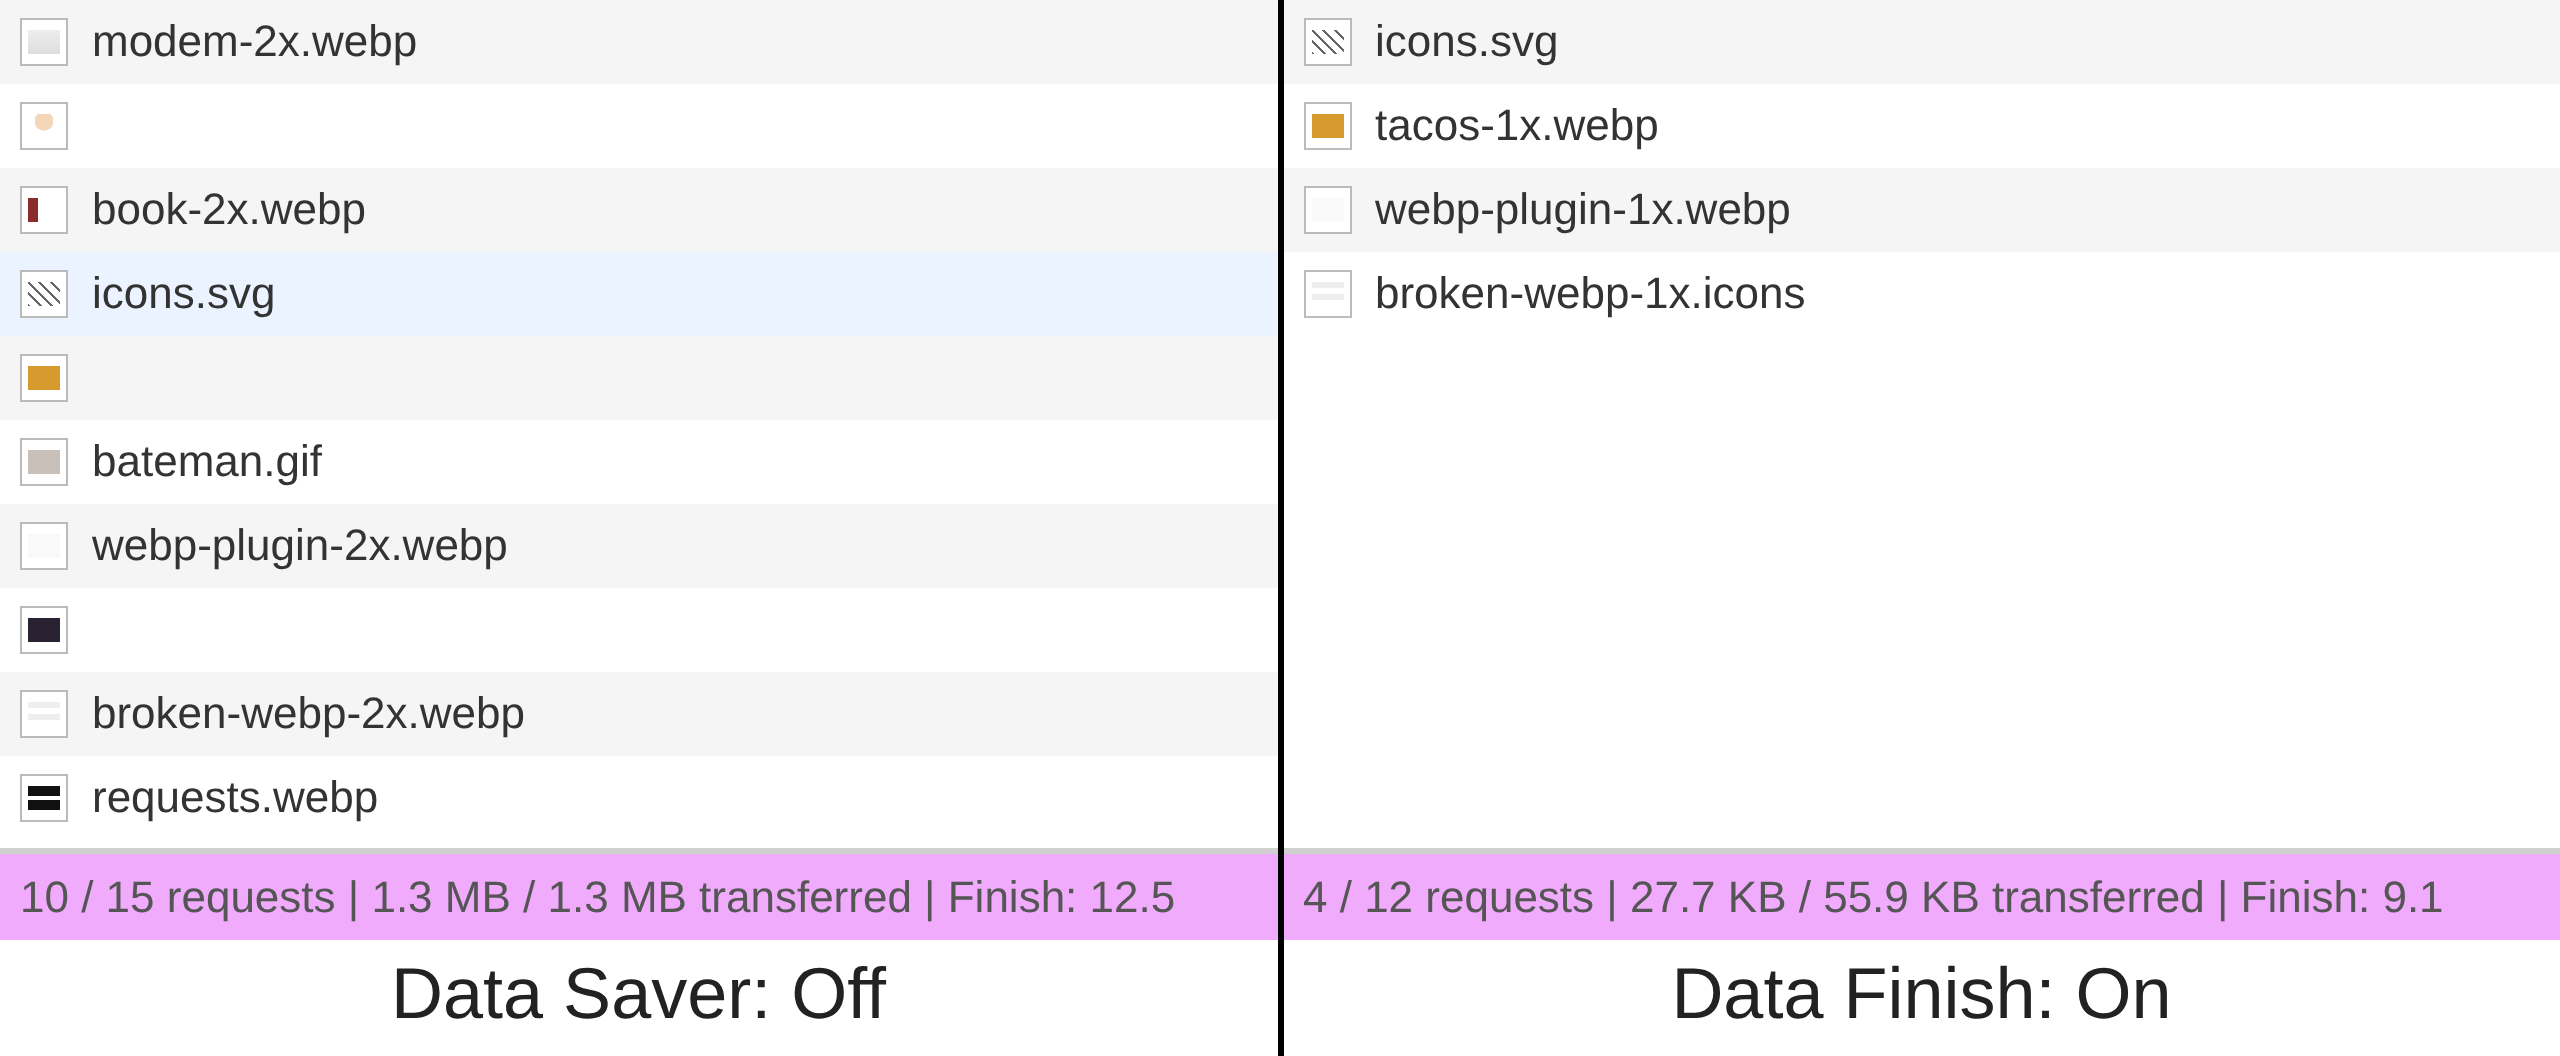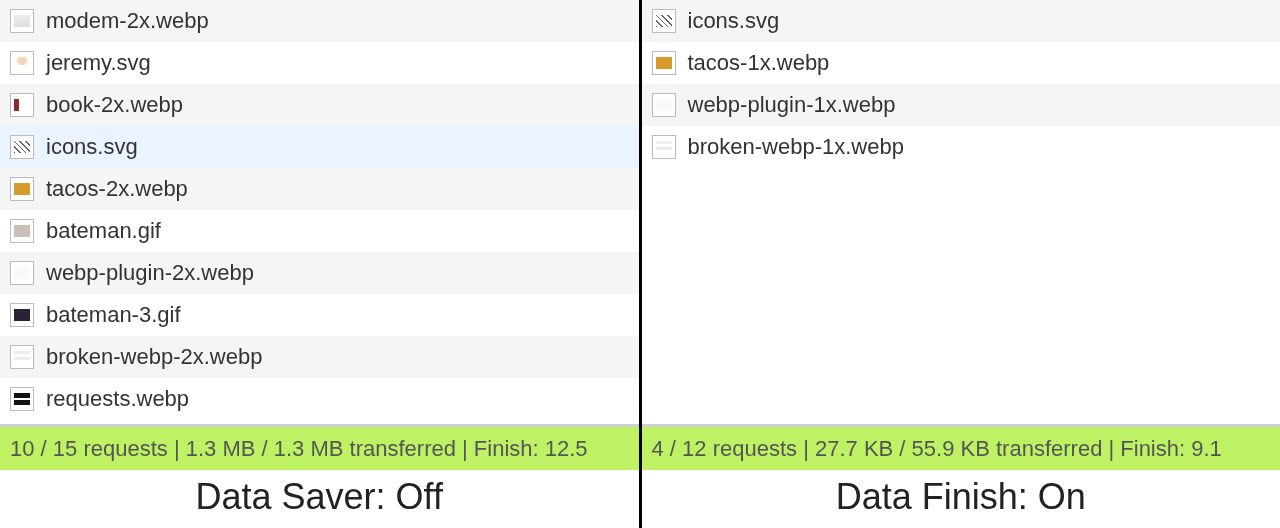--- a/index.html
+++ b/index.html
@@ -16,78 +16,75 @@
   .ic-modem { background: linear-gradient(#eee,#ddd); }
   .ic-jeremy { background: radial-gradient(circle at 50% 30%, #f4d7b8 40%, transparent 41%), #fff; }
   .ic-book { background: linear-gradient(to right, #8b2b2b 30%, #fff 30%); }
   .ic-svg { background: repeating-linear-gradient(45deg,#666 0,#666 1px,#fff 1px,#fff 4px); }
   .ic-tacos { background: #d69a2e; }
   .ic-bateman { background: #c9c0b9; }
   .ic-webp { background: #f9f9f9; }
   .ic-bateman3 { background: #2a2233; }
   .ic-broken { background: repeating-linear-gradient(#eee,#eee 3px,#fff 3px,#fff 6px); }
   .ic-screams { background: linear-gradient(#111 40%, #fff 40%, #fff 60%, #111 60%); }
-  .status { display: flex; align-items: center; height: 46px; padding: 0 10px; font-size: 22px; color: #555; background: #bef264; border-top: 3px solid #d0d0d0; white-space: nowrap; overflow: hidden; }
+  .status { display: flex; align-items: center; height: 46px; padding: 0 10px; font-size: 22px; color: #555; background: #f0abfc; border-top: 3px solid #d0d0d0; white-space: nowrap; overflow: hidden; }
   .caption { height: 58px; display: flex; align-items: flex-start; justify-content: center; font-size: 36px; color: #222; padding-top: 6px; }
   .filler { flex: 1; }
 </style>
 </head>
 <body>
 
 <div class="container">
 
   <div class="panel panel-left">
     <div id="rows-left">
         <div class="row">
           <div class="icon">
             <div class="icon-inner ic-modem"></div>
           </div>
           <span>modem-2x.webp</span>
         </div>
         <div class="row">
           <div class="icon">
             <div class="icon-inner ic-jeremy"></div>
           </div>
-          <span>jeremy.svg</span>
         </div>
         <div class="row">
           <div class="icon">
             <div class="icon-inner ic-book"></div>
           </div>
           <span>book-2x.webp</span>
         </div>
         <div class="row selected">
           <div class="icon">
             <div class="icon-inner ic-svg"></div>
           </div>
           <span>icons.svg</span>
         </div>
         <div class="row">
           <div class="icon">
             <div class="icon-inner ic-tacos"></div>
           </div>
-          <span>tacos-2x.webp</span>
         </div>
         <div class="row">
           <div class="icon">
             <div class="icon-inner ic-bateman"></div>
           </div>
           <span>bateman.gif</span>
         </div>
         <div class="row">
           <div class="icon">
             <div class="icon-inner ic-webp"></div>
           </div>
           <span>webp-plugin-2x.webp</span>
         </div>
         <div class="row">
           <div class="icon">
             <div class="icon-inner ic-bateman3"></div>
           </div>
-          <span>bateman-3.gif</span>
         </div>
         <div class="row">
           <div class="icon">
             <div class="icon-inner ic-broken"></div>
           </div>
           <span>broken-webp-2x.webp</span>
         </div>
         <div class="row">
           <div class="icon">
             <div class="icon-inner ic-screams"></div>
@@ -117,21 +114,21 @@
         <div class="row">
           <div class="icon">
             <div class="icon-inner ic-webp"></div>
           </div>
           <span>webp-plugin-1x.webp</span>
         </div>
         <div class="row">
           <div class="icon">
             <div class="icon-inner ic-broken"></div>
           </div>
-          <span>broken-webp-1x.webp</span>
+          <span>broken-webp-1x.icons</span>
         </div>
       </div>
     <div class="filler"></div>
     <div class="status">4 / 12 requests | 27.7 KB / 55.9 KB transferred | Finish: 9.1</div>
     <div class="caption">Data Finish: On</div>
   </div>
 
 </div>
 
 </body></html>

